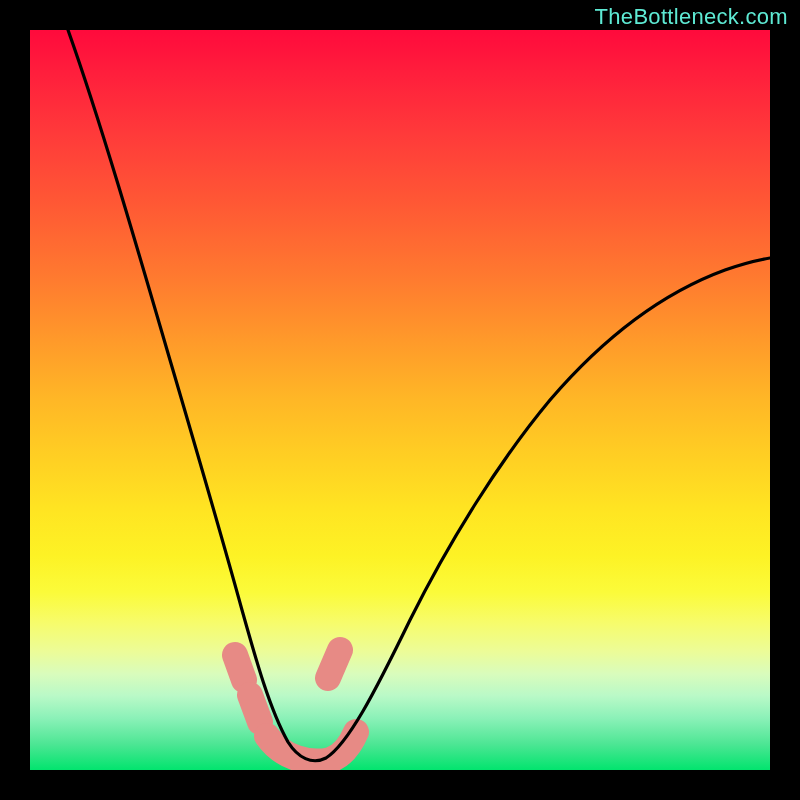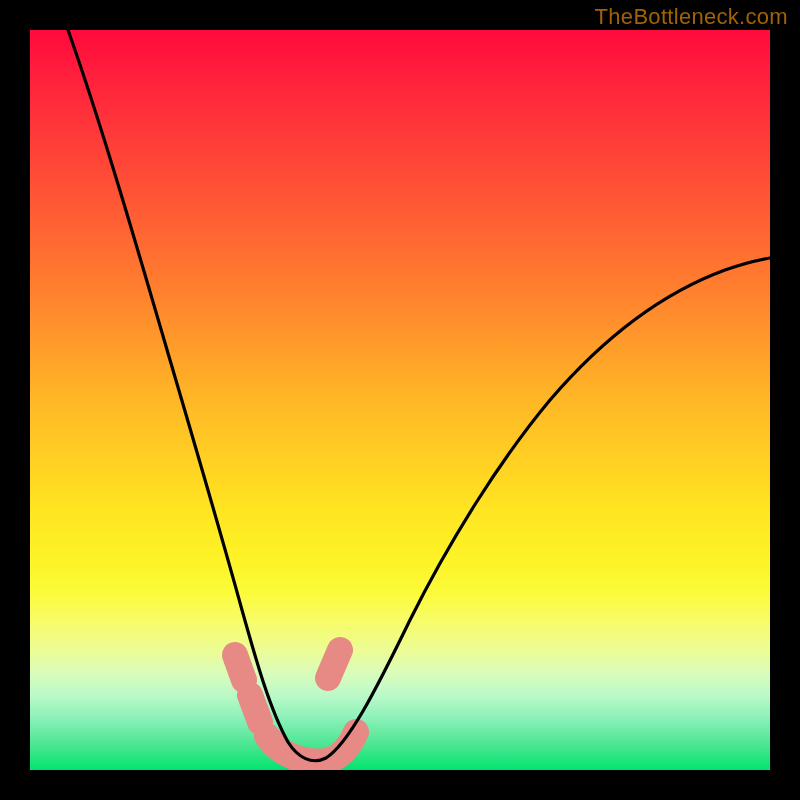--- a/index.html
+++ b/index.html
@@ -44,21 +44,21 @@
       #b9f9c7 90%,
       #8bf1b8 93%,
       #4de694 96.5%,
       #02e46e 100%
     );
   }
   .watermark {
     position: absolute;
     top: 4px;
     right: 12px;
-    color: #a16207;
+    color: #5eead4;
     font-size: 22px;
     font-weight: 500;
     letter-spacing: 0.3px;
     z-index: 10;
   }
   svg.overlay {
     position: absolute;
     left: 0;
     top: 0;
     width: 740px;

